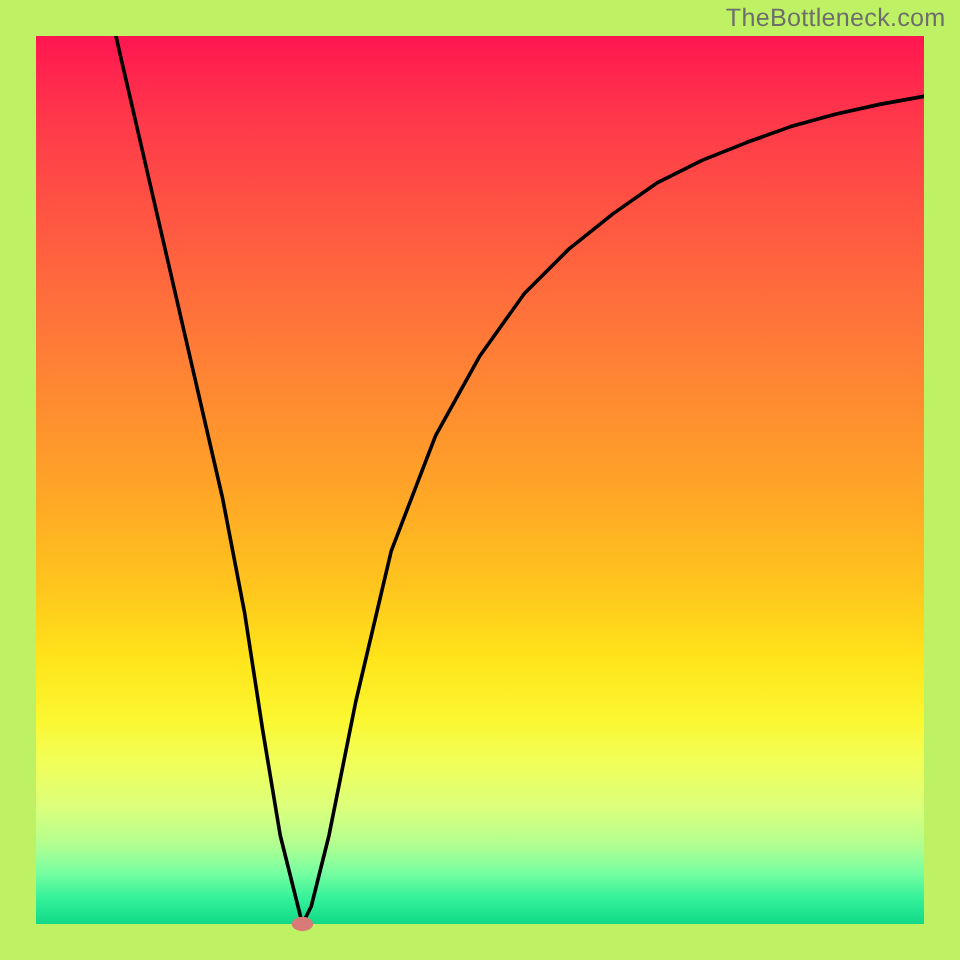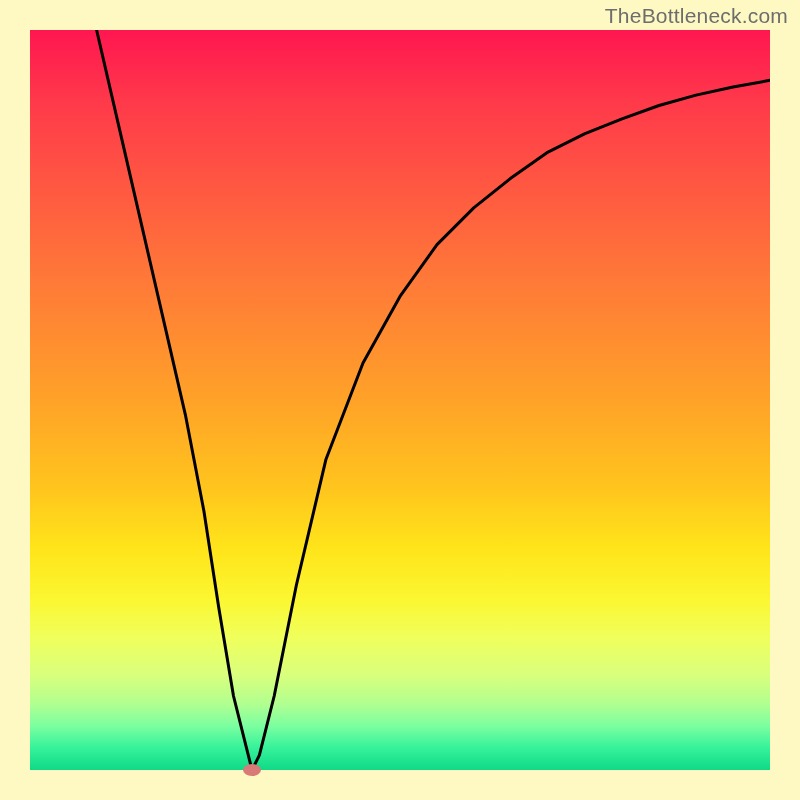--- a/index.html
+++ b/index.html
@@ -8,21 +8,21 @@
     width: 800px;
     height: 800px;
     background: #000;
     overflow: hidden;
     font-family: Arial, Helvetica, sans-serif;
   }
   .frame {
     position: relative;
     width: 800px;
     height: 800px;
-    background: #fef9c3;
+    background: #bef264;
   }
   .watermark {
     position: absolute;
     top: 4px;
     right: 12px;
     color: #6d6d6d;
     font-size: 21px;
     font-weight: 400;
     letter-spacing: 0.2px;
     z-index: 10;

